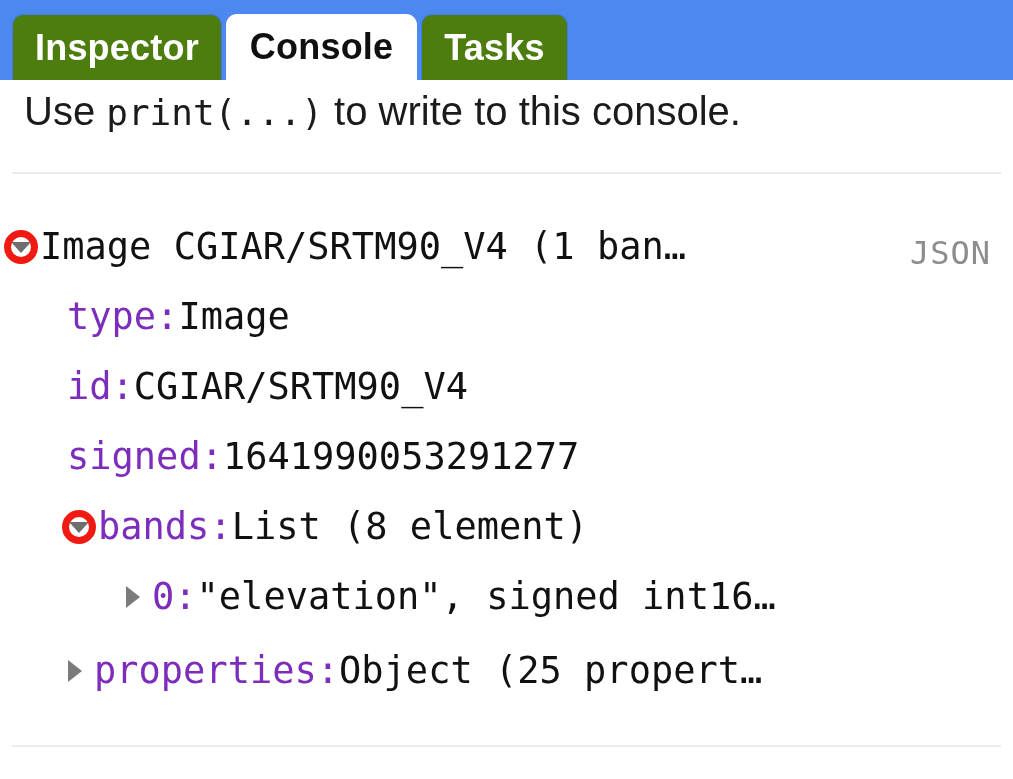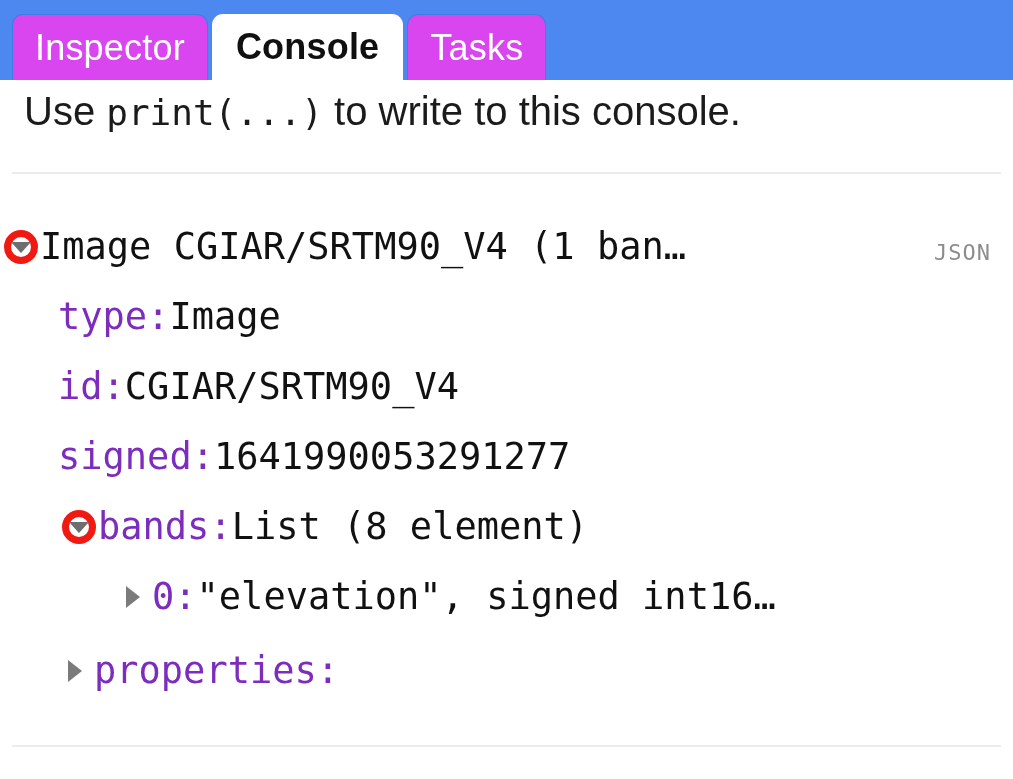--- a/index.html
+++ b/index.html
@@ -35,25 +35,25 @@
     padding: 0 22px;
     border-radius: 11px 11px 0 0;
     font-size: 36px;
     line-height: 1;
     letter-spacing: 0.2px;
     white-space: nowrap;
     cursor: pointer;
     user-select: none;
   }
   .tab.inactive {
-    background: #d946ef;
+    background: #4d7c0f;
     color: #ffffff;
     border: 1px solid #3f7ce8;
     border-bottom: none;
-    font-weight: 400;
+    font-weight: 700;
   }
   .tab.active {
     background: #ffffff;
     color: #101010;
     font-weight: 700;
     margin: 0 4px;
     padding: 0 24px;
   }
 
   
@@ -131,32 +131,32 @@
     margin-right: 6px;
   }
   .toggle-closed .tri-right {
     width: 0; height: 0;
     border-top: 11px solid transparent;
     border-bottom: 11px solid transparent;
     border-left: 14px solid #7b7b7b;
   }
 
   .indent-0 { padding-left: 4px; }
-  .indent-1 { padding-left: 58px; }
+  .indent-1 { padding-left: 58px; margin-left: 9px; }
   .indent-2 { padding-left: 62px; }
   .indent-3 { padding-left: 120px; }
 
   .k-purple { color: #7d2dbb; }
   .k-black  { color: #111111; }
   .badge-json {
     position: absolute;
     right: 22px;
     top: 44px;
     font-family: "DejaVu Sans Mono", "Liberation Mono", monospace;
-    font-size: 22px;
+    font-size: 32px;
     letter-spacing: 1px;
     color: #8d8d8d;
     cursor: pointer;
   }
   .div-bottom {
     position: absolute;
     left: 12px;
     right: 12px;
     top: 665px;
     height: 2px;
@@ -224,18 +224,19 @@
         </span>
       <span class="k-purple">0:</span>
         <span class="k-black"> "elevation", signed int16…</span>
     </div>
 
     <div class="row indent-2 gap">
       <span class="toggle-closed">
           <i class="tri-right"></i>
         </span>
       <span class="k-purple">properties:</span>
+        <span class="k-black"> Object (25 propert…</span>
     </div>
 
   </div>
 
   <div class="div-bottom"></div>
 </div>
 
 </body></html>

